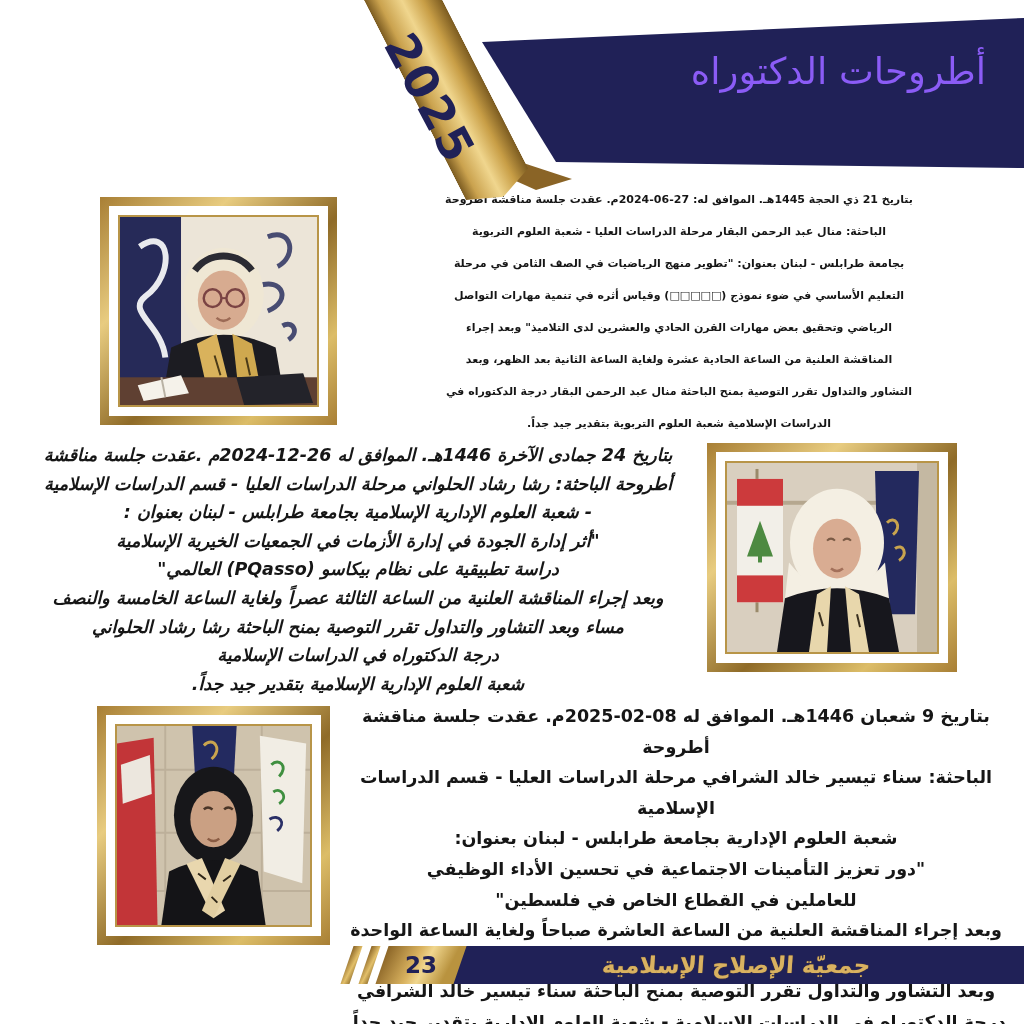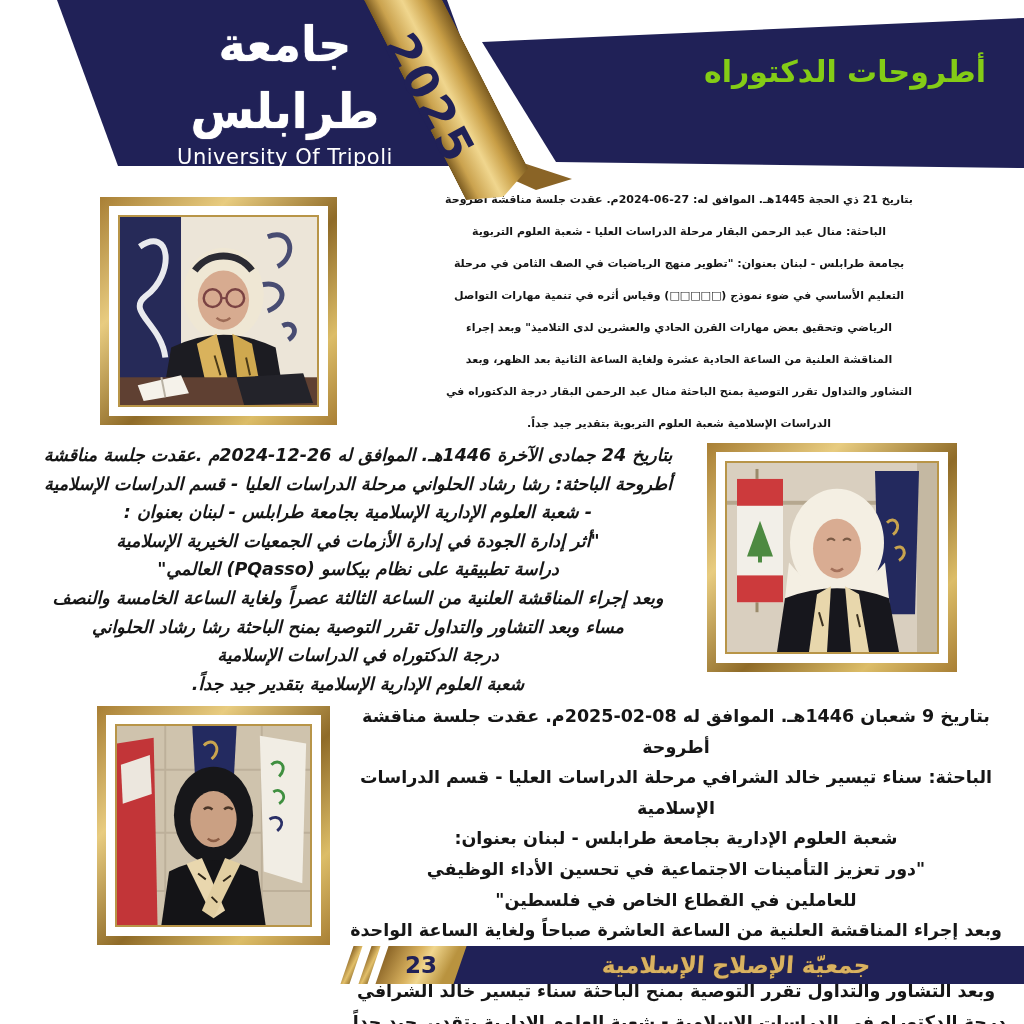--- a/index.html
+++ b/index.html
@@ -18,21 +18,21 @@
   .gold-bars{display:inline-block;width:22px;height:12px;
     background:repeating-linear-gradient(180deg,#c59d4d 0 3px,rgba(0,0,0,0) 3px 5px);}
   .logo-country span{font-size:14px;font-weight:bold;letter-spacing:1.5px;color:#fff;}
 
   .ribbon-fold{position:absolute;left:492px;top:146px;width:80px;height:44px;background:#8a6426;
     clip-path:polygon(0 15%,100% 75%,55% 100%,0 55%);z-index:3;}
   .banner-right{position:absolute;left:470px;top:16px;width:554px;height:152px;background:#202157;
     clip-path:polygon(12px 26px,554px 2px,554px 152px,86px 146px);z-index:4;
     text-align:right;direction:rtl;box-sizing:border-box;padding:36px 38px 0 0;}
   .title1{color:#eda468;font-size:27px;font-weight:bold;line-height:37px;}
-  .title2{color:#84cc16;font-size:30px;font-weight:bold;line-height:40px;}
+  .title2{color:#8b5cf6;font-size:37px;font-weight:normal;line-height:40px;}
 
   .ribbon{position:absolute;left:413px;top:-34px;width:70px;height:244px;z-index:5;
     transform:rotate(-27deg);
     background:linear-gradient(90deg,#7a5a20 0%,#caa24e 18%,#f0d68e 48%,#c89e46 75%,#7a5a20 100%);
     clip-path:polygon(0 0,100% 0,100% calc(100% - 14px),50% 100%,0 calc(100% - 14px));}
   .ribbon-year{position:absolute;left:421px;top:24px;z-index:6;transform:rotate(62deg);
     transform-origin:0 0;font-size:46px;font-weight:bold;color:#202157;letter-spacing:3px;}
 
   
   .para{position:absolute;direction:rtl;text-align:center;white-space:pre-line;
@@ -63,32 +63,20 @@
   .page-num{color:#202157;font-size:23px;font-weight:bold;transform:skewX(19deg);}
   .slash{position:absolute;top:946px;width:9px;height:38px;transform:skewX(-19deg);
     background:linear-gradient(100deg,#8a6426,#e3c06a 60%,#9c7a35);}
   .slash-1{left:347px;} .slash-2{left:365px;}
 </style>
 </head>
 <body>
 
 <div class="page">
 
-  <div class="banner-left">
-    <div class="logo-stack">
-      <div class="logo-callig">جامعة طرابلس</div>
-      <div class="logo-en">University Of Tripoli</div>
-      <div class="logo-country">
-        <i class="gold-bars"></i>
-        <span>LEBANON</span>
-        <span>لـبـنـان</span>
-        <i class="gold-bars"></i>
-      </div>
-    </div>
-  </div>
 
   <div class="ribbon-fold"></div>
 
   <div class="banner-right">
     <div class="title2">أطروحات الدكتوراه</div>
   </div>
 
   <div class="ribbon"></div>
   <div class="ribbon-year">2025</div>
 

